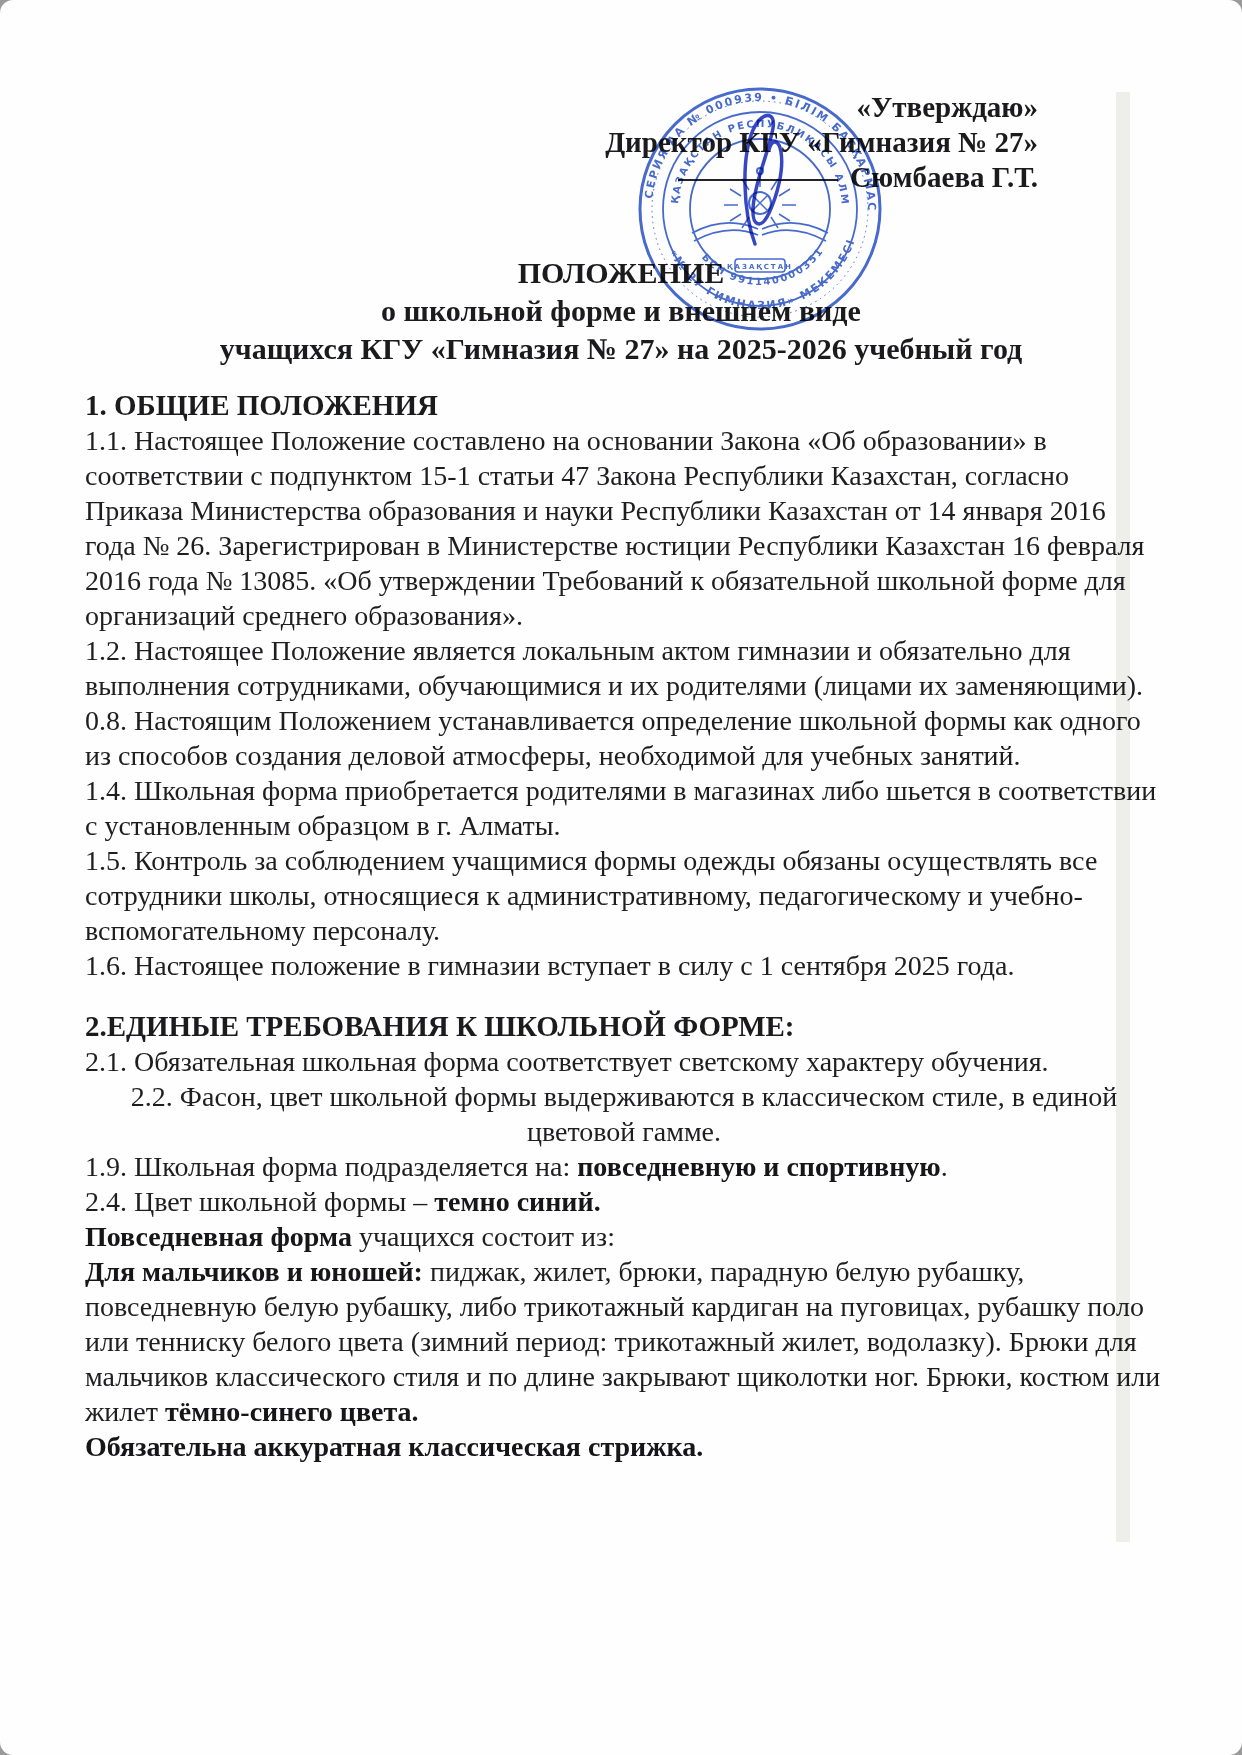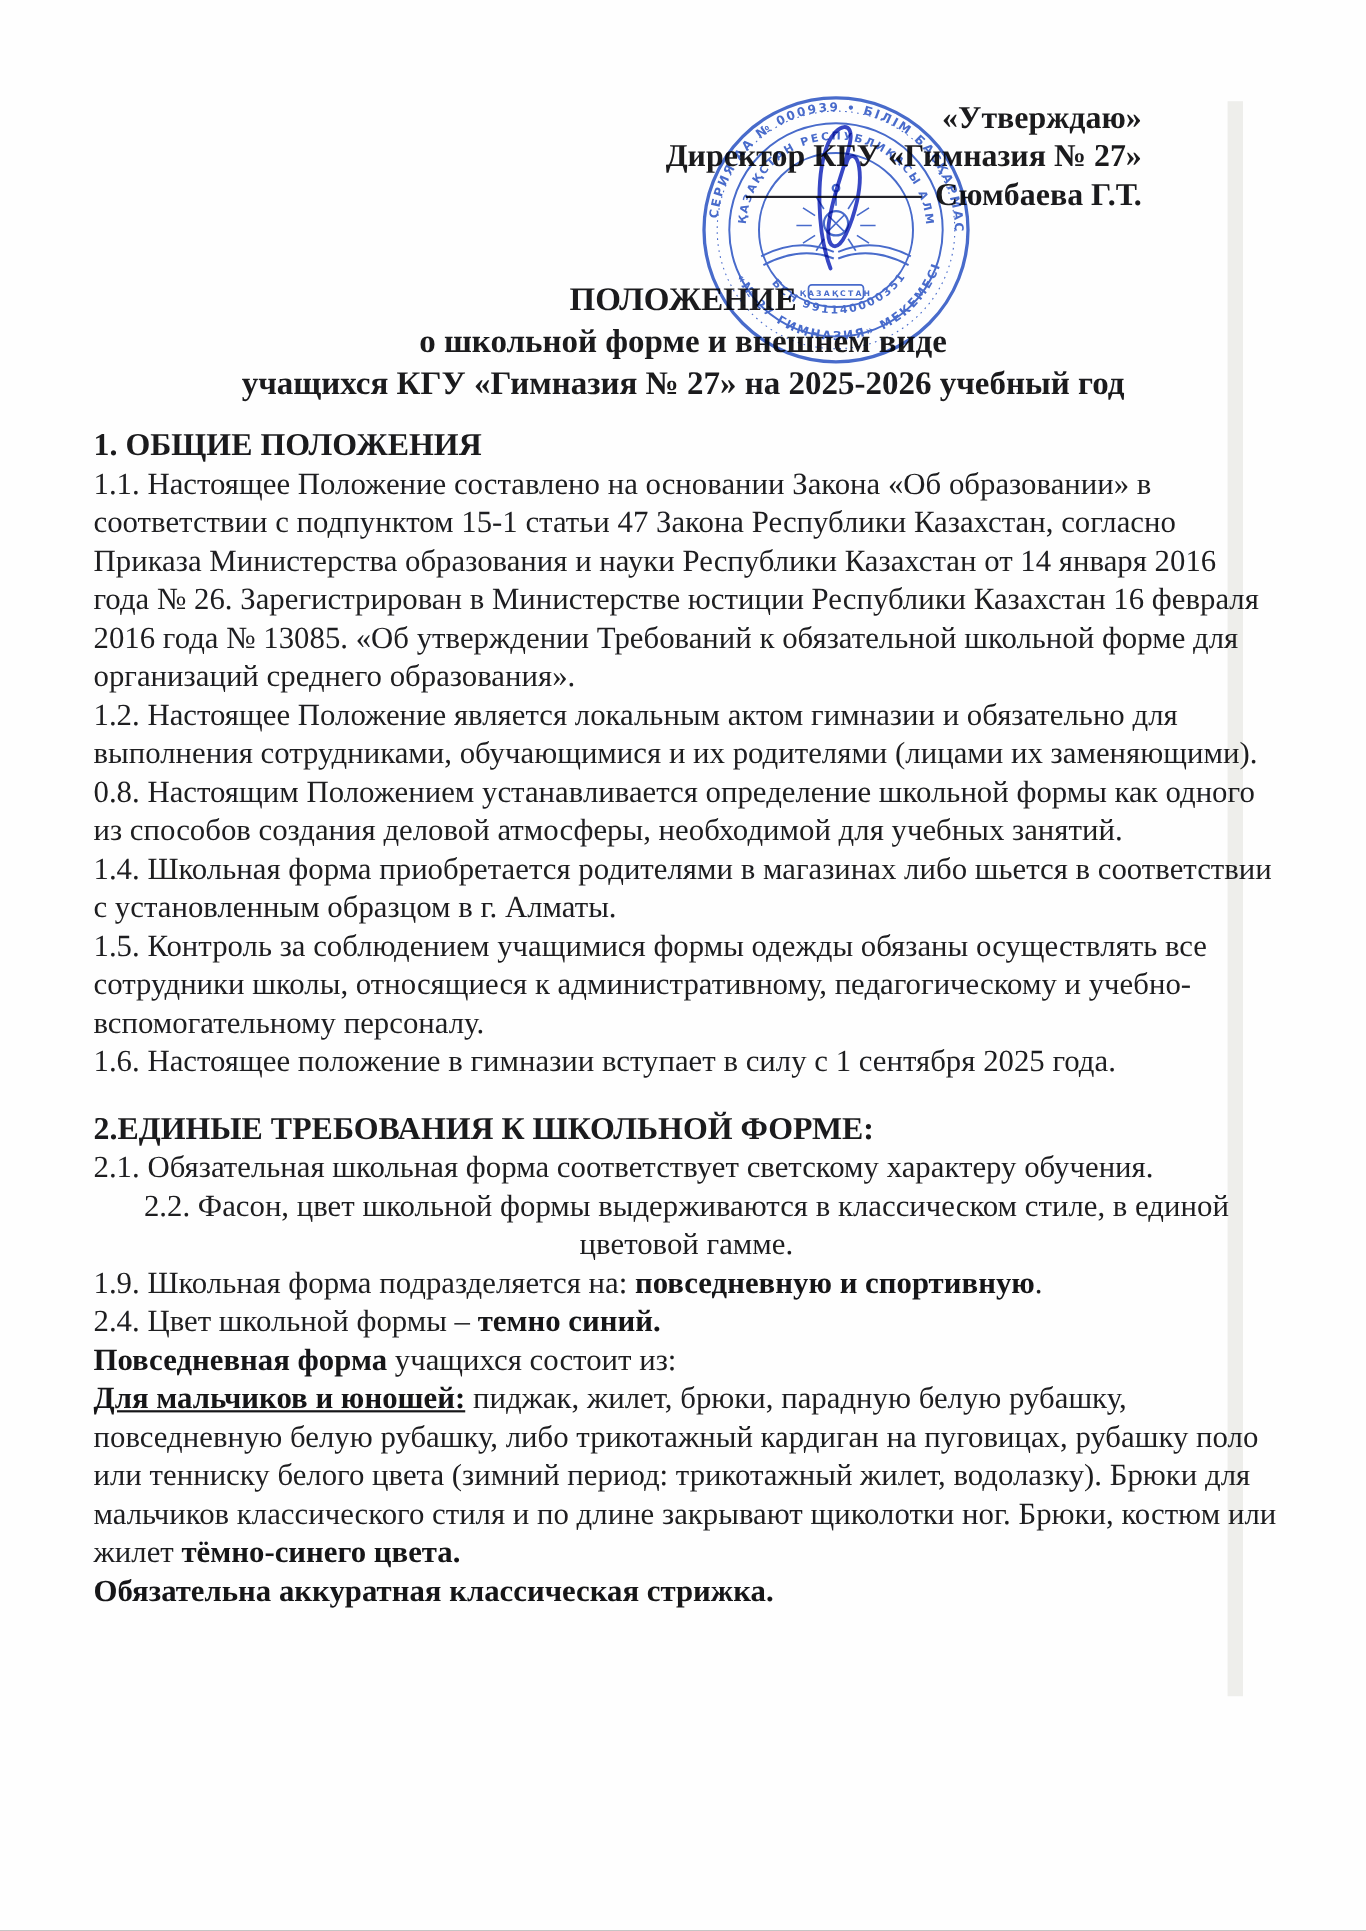--- a/index.html
+++ b/index.html
@@ -4,20 +4,21 @@
 <style>
   html,body { margin:0; padding:0; background:#9a9a9a; }
   .page {
     position:relative;
     width:1242px; height:1755px;
     margin:0 auto;
     background:#fefefe;
     font-family:"Liberation Serif","DejaVu Serif",serif;
     color:#1e1e20;
     overflow:hidden;
+    border-radius:13px;
   }
   .scan-band {
     position:absolute; left:1116px; top:92px; width:14px; height:1450px;
     background:#ebebe7; opacity:.85;
   }
   
   .approval {
     position:absolute; top:90px; right:204px;
     text-align:right; font-weight:bold;
     font-size:29px; line-height:35px; color:#1b1b1d;
@@ -57,21 +58,21 @@
   .sec-heading {
     text-align:left; font-weight:bold; font-size:29px; color:#1b1b1d;
   }
   .mt-lead { margin-top:24px; }
   .mt-gap  { margin-top:30px; }
   .mt-h2   { margin-top:26px; }
   .mt-p22  { margin-top:33px;text-align:center; }
   .mt-day  { margin-top:28px; }
   .mt-boys { margin-top:36px; }
   b { color:#161618; }
-  .u { text-decoration:underline; }
+  .u { }
 </style>
 </head>
 <body>
 
 <div class="page">
 
   <div class="scan-band"></div>
 
   <div class="approval">
     <div>«Утверждаю»</div>

